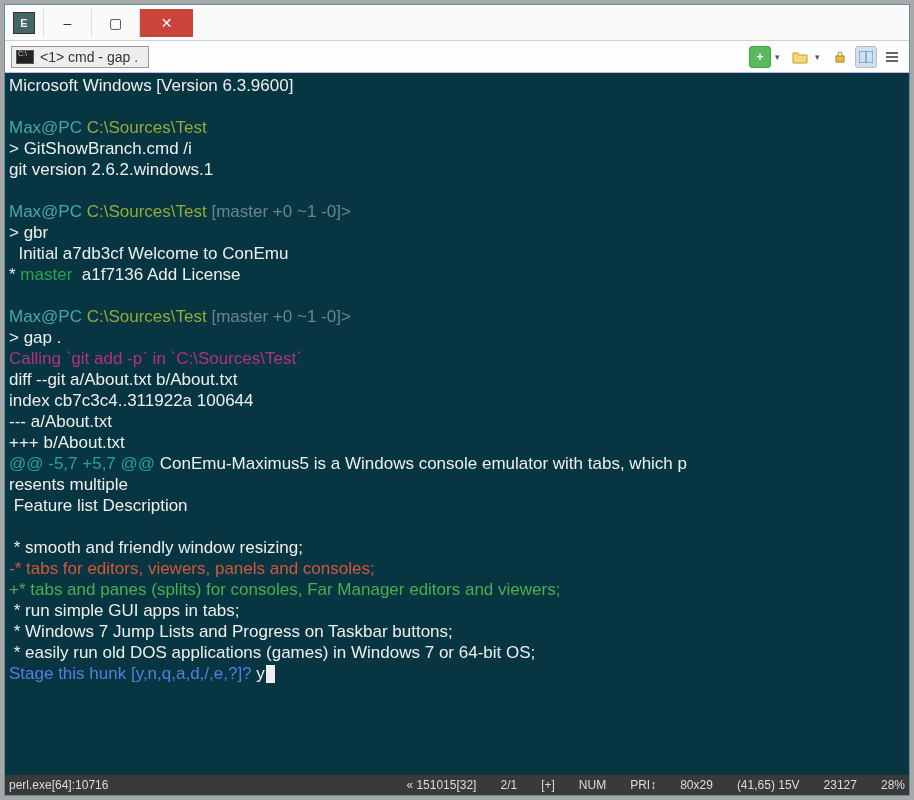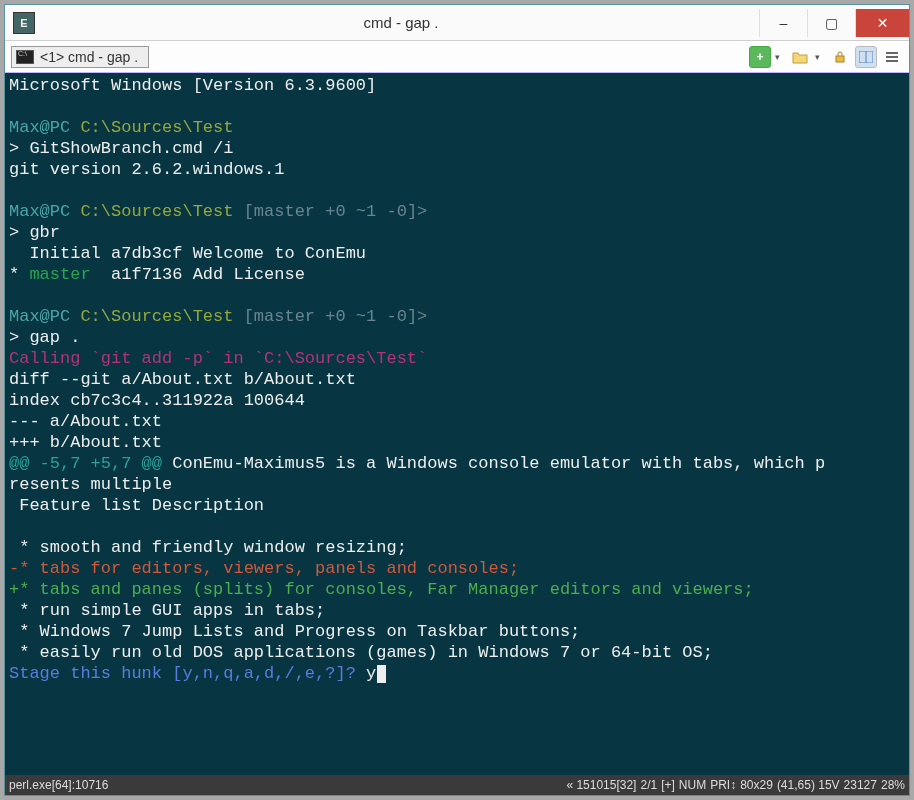--- a/index.html
+++ b/index.html
@@ -99,21 +99,21 @@
   font-size: 12px;
   background: #f0f0f0;
 }
 .tbtn.green { background: #5cb85c; color:#fff; font-weight:bold; border-color:#4a4;}
 .tbtn.nb { border: none; background: transparent; }
 .tbdrop { width: 10px; font-size:9px; color:#555; background:transparent; border:none;}
 .terminal {
   flex: 1;
   background: #073642;
   color: #eee;
-  font-family: Liberation Mono, monospace;
+  font-family: Liberation Sans, sans-serif;
   font-size: 17px;
   line-height: 21px;
   padding: 2px 4px;
   overflow: hidden;
   white-space: pre;
 }
 .c-user { color: #4aa6a6; }
 .c-path { color: #97a83a; }
 .c-gray { color: #6a8590; }
 .c-green { color: #2aa34d; }
@@ -128,34 +128,33 @@
 }
 .statusbar {
   height: 20px;
   background: #3a3a3a;
   color: #ddd;
   font-family: "Segoe UI", sans-serif;
   font-size: 12px;
   display: flex;
   align-items: center;
   padding: 0 4px;
-  gap: 4px;
+  gap: 24px;
 }
 .statusbar .gap { flex:1; }
 .statusbar span { white-space: nowrap; }
 svg { display:block; }
 </style>
 </head>
 <body>
 
 <div class="window">
 
   <div class="titlebar">
     <div class="app-icon">E</div>
-    <div class="title-text">cmd - gap .</div>
     <div class="winbtns">
       <div class="winbtn">–</div>
       <div class="winbtn">▢</div>
       <div class="winbtn close">✕</div>
     </div>
   </div>
 
   <div class="toolbar">
     <div class="tab">
       <div class="tab-icon"></div>

